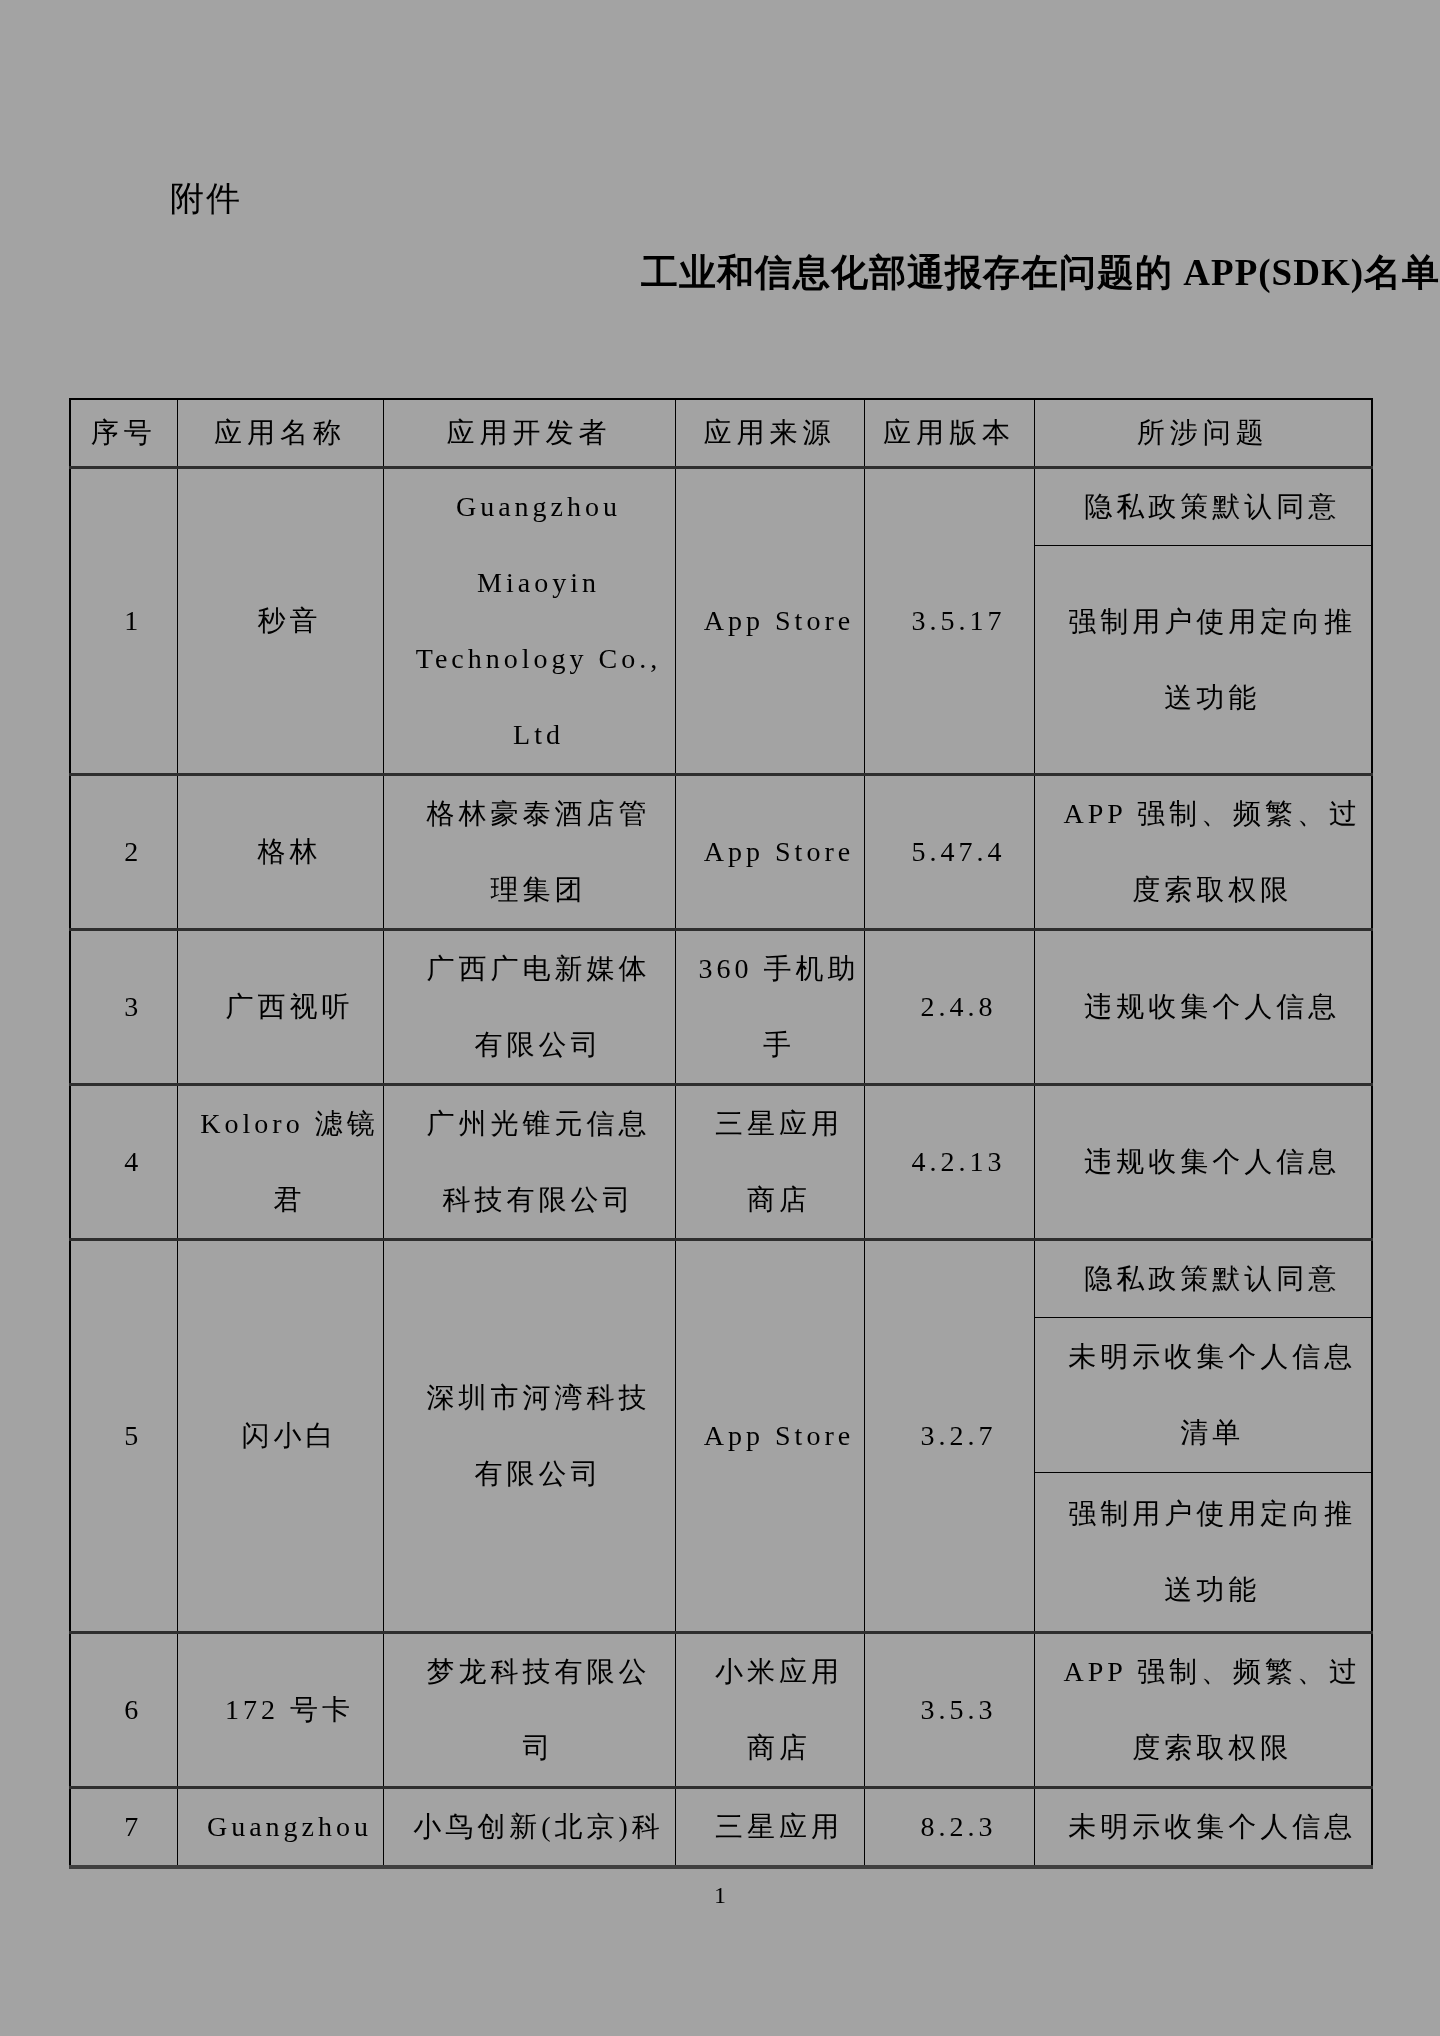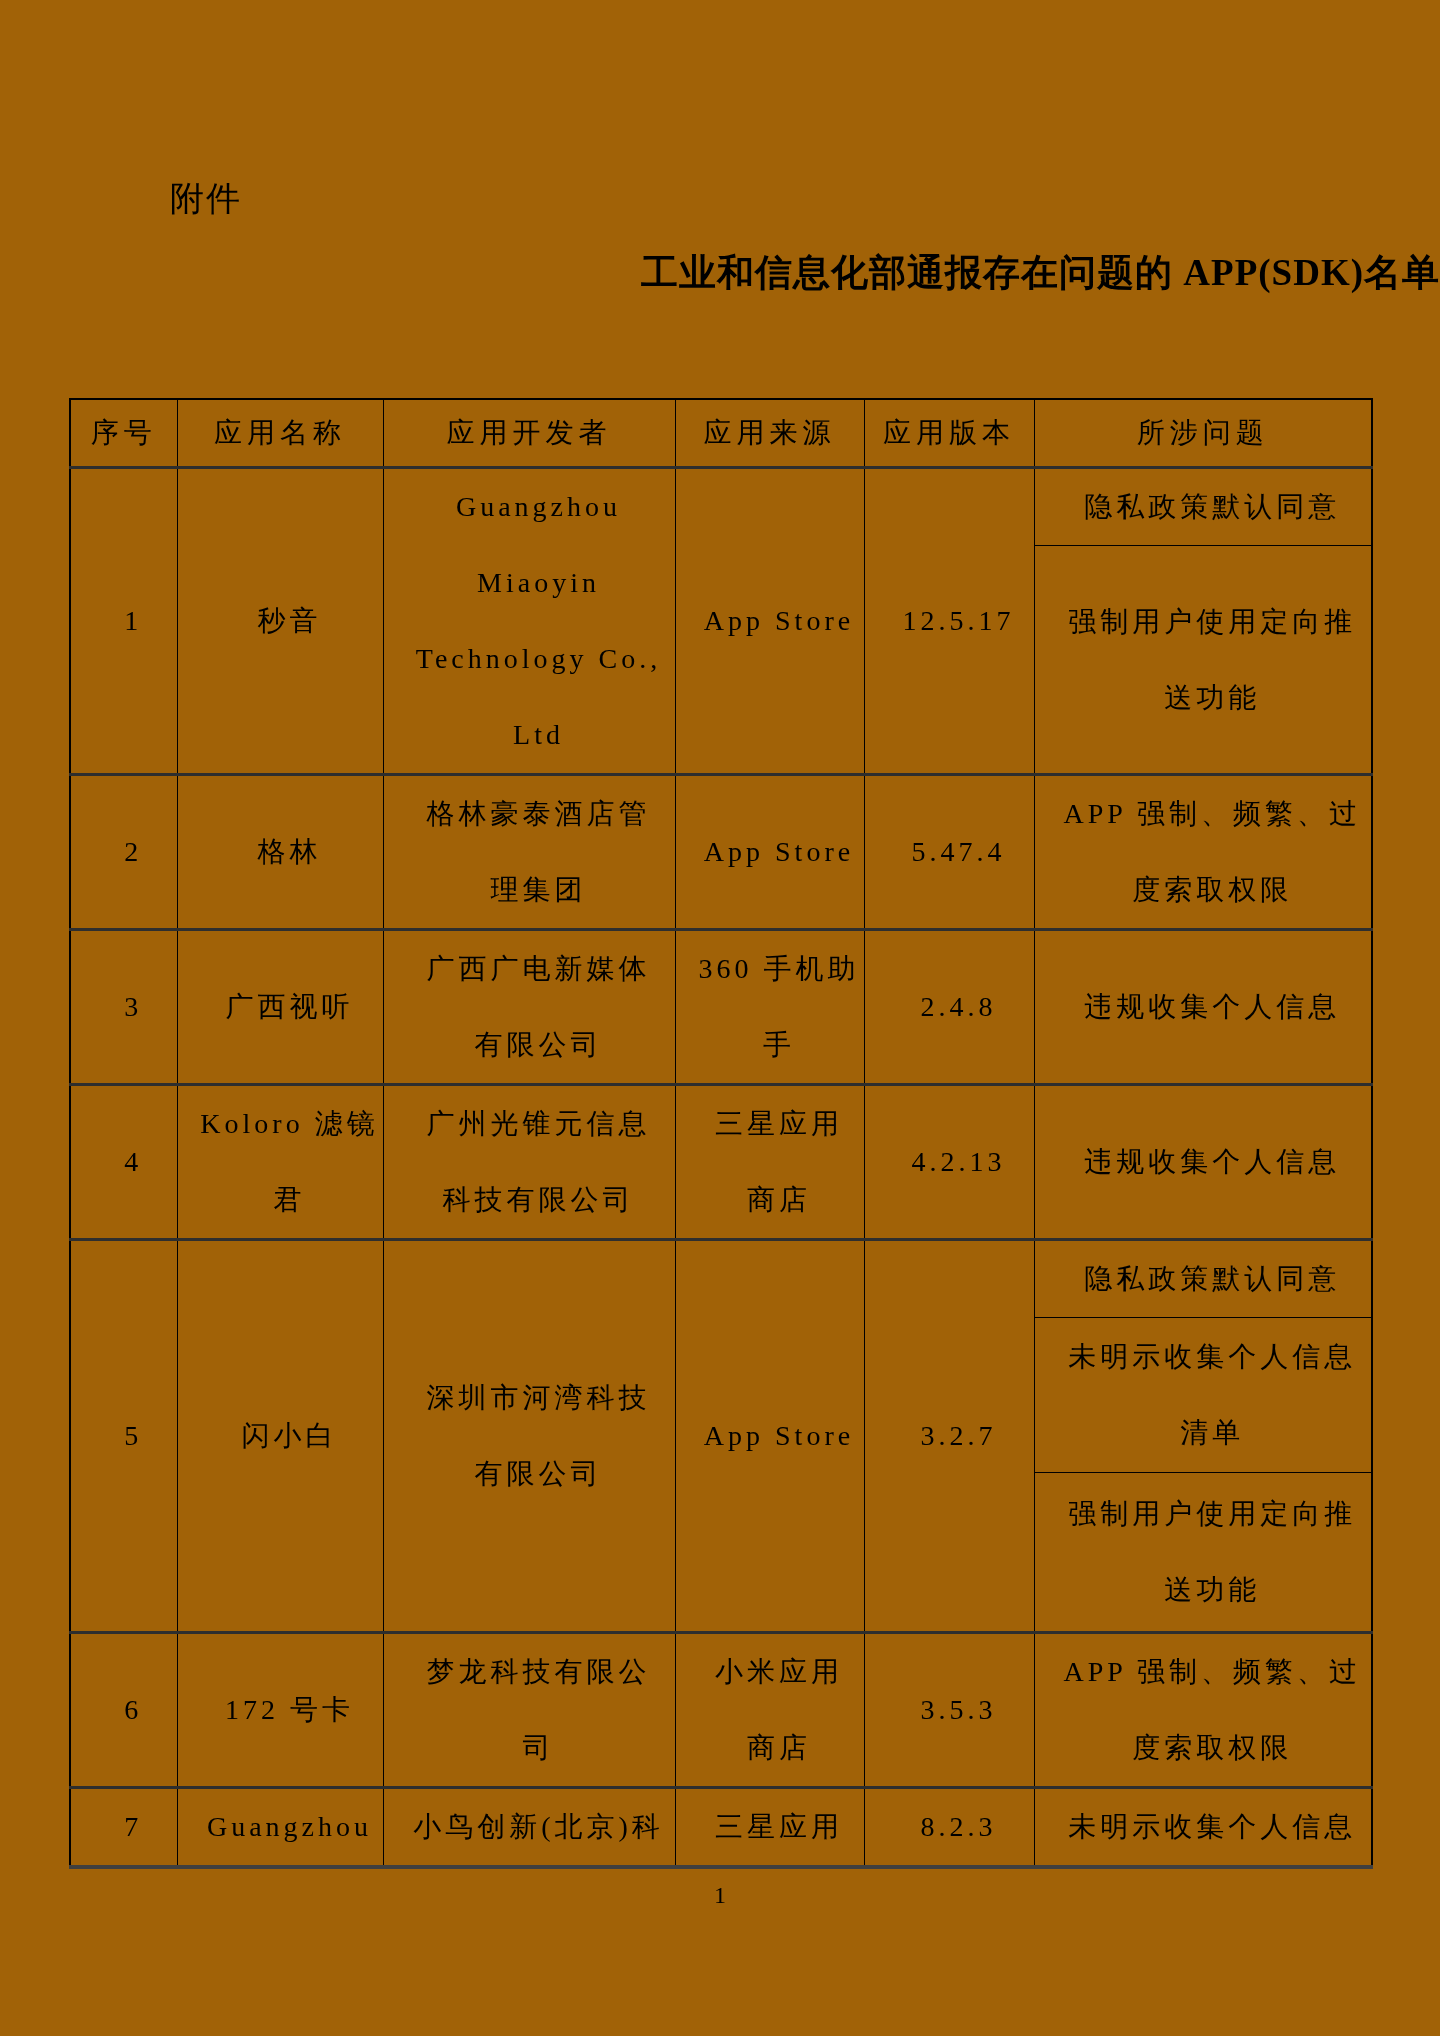--- a/index.html
+++ b/index.html
@@ -4,21 +4,21 @@
 <style>
   html, body {
     margin: 0;
     padding: 0;
     background: #ffffff;
   }
   .page {
     position: relative;
     width: 1440px;
     height: 2036px;
-    background: #a16207;
+    background: #a3a3a3;
     font-family: "Liberation Serif", "DejaVu Serif", serif;
     color: #000000;
     overflow: hidden;
   }
   .attachment {
     position: absolute;
     left: 170px;
     top: 176px;
     font-size: 34px;
     letter-spacing: 2px;
@@ -109,21 +109,21 @@
     <tbody>
 
       <tr class="gs" style="height:78px">
         <td rowspan="2">1</td>
         <td rowspan="2">秒音</td>
         <td rowspan="2">Guangzhou
 Miaoyin
 Technology Co.,
 Ltd</td>
         <td rowspan="2">App Store</td>
-        <td rowspan="2">12.5.17</td>
+        <td rowspan="2">3.5.17</td>
         <td>隐私政策默认同意</td>
       </tr>
       <tr style="height:229px">
         <td>强制用户使用定向推
 送功能</td>
       </tr>
 
       <tr class="gs" style="height:153px">
         <td>2</td>
         <td>格林</td>

